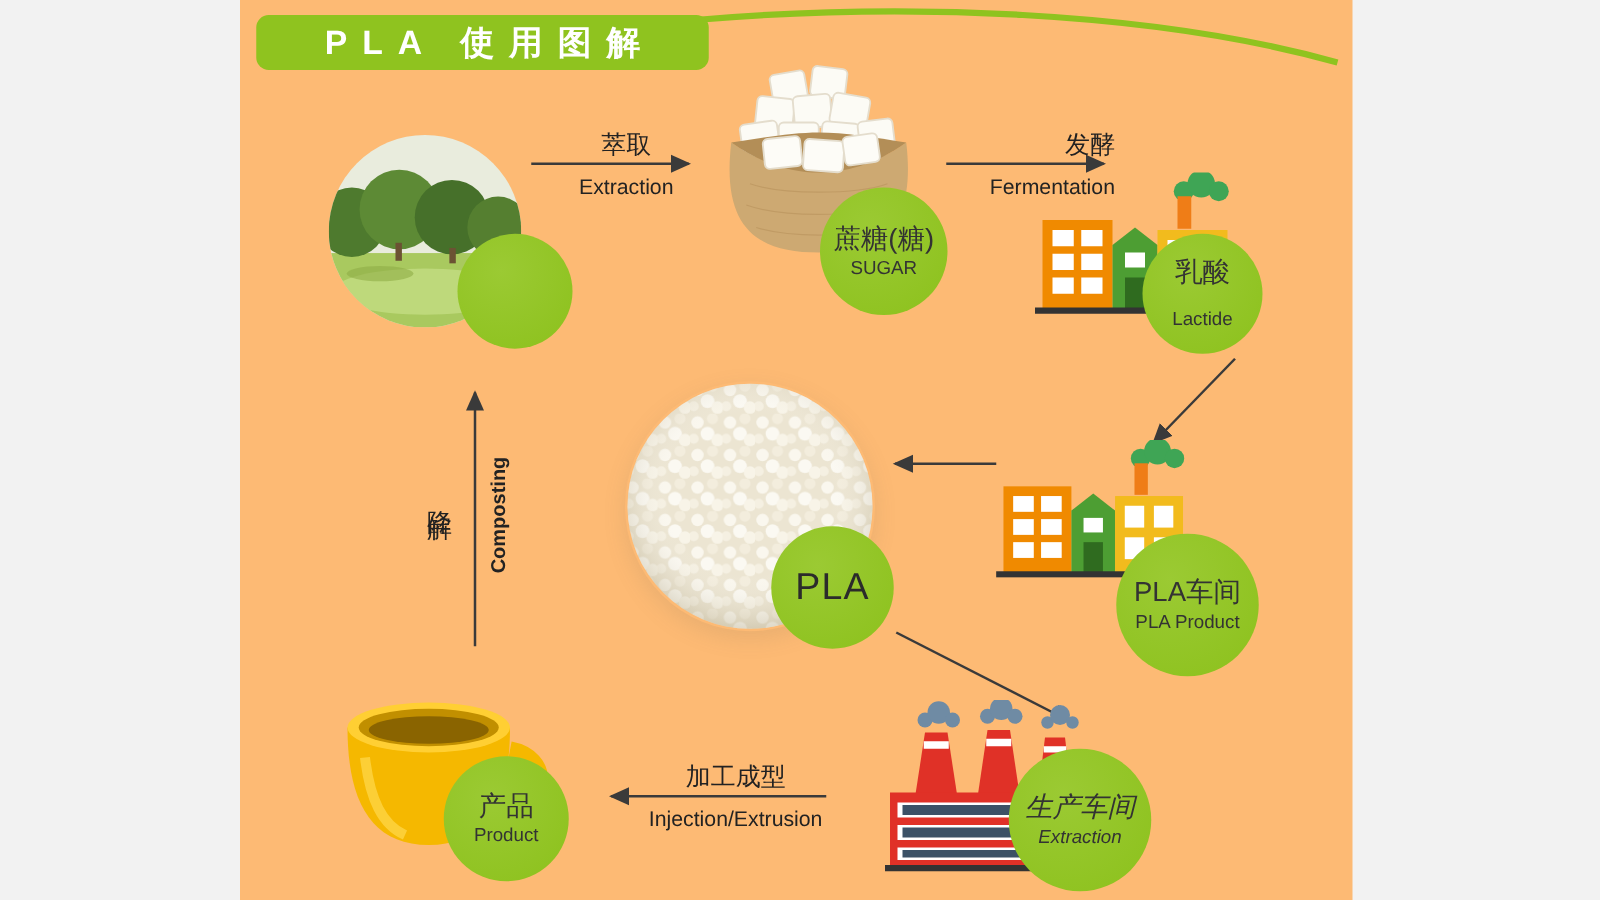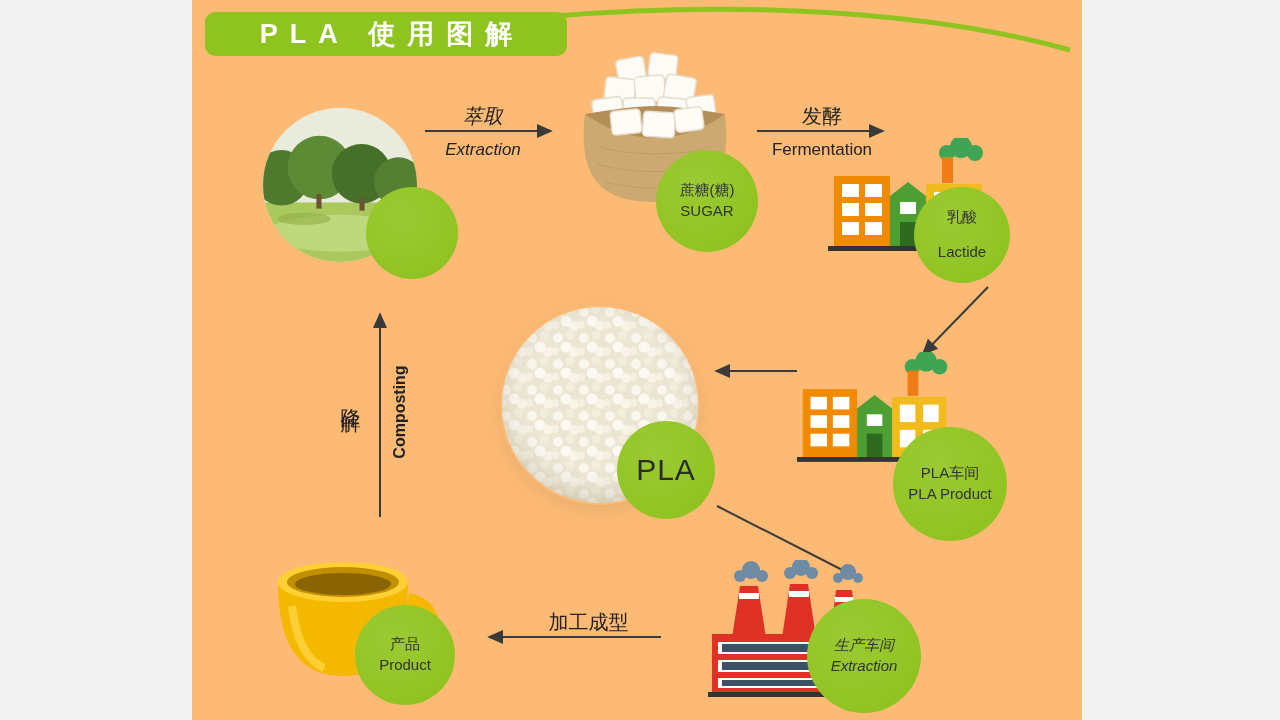--- a/index.html
+++ b/index.html
@@ -19,21 +19,21 @@
     color:#ffffff;font-size:27px;font-weight:bold;letter-spacing:12px;
     text-indent:12px;white-space:nowrap;
   }
 
   .gcircle{
     position:absolute;border-radius:50%;
     background:radial-gradient(circle at 38% 32%, #9bca33, #8cc11c);
     display:flex;flex-direction:column;align-items:center;justify-content:center;
     color:#333;text-align:center;line-height:1.25;
   }
-  .gcircle .zh{font-size:15px;}
+  .gcircle .zh{font-size:22px;}
   .gcircle .en{font-size:15px;margin-top:2px;}
 
   .hlabel{position:absolute;display:flex;flex-direction:column;gap:11px;text-align:center;color:#222;}
   .hlabel .zh{font-size:20px;line-height:24px;}
   .hlabel .en{font-size:17px;line-height:21px;}
 
   .vlabel-zh{
     position:absolute;left:338px;top:392px;
     writing-mode:vertical-rl;font-size:20px;letter-spacing:6px;color:#222;
   }
@@ -92,21 +92,21 @@
       <circle cx="96" cy="64" r="29" fill="#46702a"></circle>
       <circle cx="132" cy="72" r="24" fill="#557f30"></circle>
       <rect x="52" y="84" width="5" height="14" fill="#6b5233"></rect>
       <rect x="94" y="88" width="5" height="12" fill="#6b5233"></rect>
       <ellipse cx="75" cy="122" rx="72" ry="18" fill="#c6de84" opacity="0.75"></ellipse>
       <ellipse cx="40" cy="108" rx="26" ry="6" fill="#8fae46" opacity="0.6"></ellipse>
     </svg>
   </div>
   <div class="gcircle" style="left:366px;top:187px;width:92px;height:92px;"></div>
 
-  <div class="hlabel" style="left:418px;top:104px;width:130px;font-style:italic;">
+  <div class="hlabel" style="left:436px;top:104px;width:130px;">
     <span class="zh">萃取</span>
     <span class="en">Extraction</span>
   </div>
 
   <div class="illus" style="left:565px;top:52px;width:180px;height:155px;">
     <svg viewBox="0 0 180 155" width="180" height="155">
       <g fill="#fcfbf5" stroke="#e4ddcd" stroke-width="1.5">
         <rect x="52" y="6" width="28" height="24" rx="4" transform="rotate(-10 66 18)"></rect>
         <rect x="84" y="2" width="28" height="24" rx="4" transform="rotate(7 98 14)"></rect>
         <rect x="40" y="26" width="30" height="25" rx="4" transform="rotate(6 55 38)"></rect>
@@ -129,21 +129,21 @@
         <rect x="78" y="60" width="32" height="25" rx="4" transform="rotate(4 94 72)"></rect>
         <rect x="110" y="56" width="28" height="23" rx="4" transform="rotate(-8 124 68)"></rect>
       </g>
     </svg>
   </div>
   <div class="gcircle" style="left:656px;top:150px;width:102px;height:102px;">
     <span class="zh">蔗糖(糖)</span>
     <span class="en">SUGAR</span>
   </div>
 
-  <div class="hlabel" style="left:752px;top:104px;width:140px;">
+  <div class="hlabel" style="left:752px;top:104px;width:140px;align-items:flex-end;">
     <span class="zh">发酵</span>
     <span class="en">Fermentation</span>
   </div>
 
   <div class="illus" style="left:826px;top:138px;width:170px;height:115px;">
     <svg viewBox="0 0 170 115" width="170" height="115">
       <circle cx="121" cy="15" r="8" fill="#3fa555"></circle>
       <circle cx="135" cy="9" r="11" fill="#3fa555"></circle>
       <circle cx="149" cy="15" r="8" fill="#3fa555"></circle>
       <rect x="116" y="19" width="11" height="26" fill="#ef7d17"></rect>
@@ -268,20 +268,21 @@
       <rect x="10" y="132" width="172" height="5" fill="#333333"></rect>
     </svg>
   </div>
   <div class="gcircle" style="left:807px;top:599px;width:114px;height:114px;font-style:italic;">
     <span class="zh">生产车间</span>
     <span class="en">Extraction</span>
   </div>
 
   <div class="hlabel" style="left:496px;top:610px;width:185px;">
     <span class="zh">加工成型</span>
+    <span class="en">Injection/Extrusion</span>
   </div>
 
   <div class="illus" style="left:262px;top:548px;width:185px;height:150px;">
     <svg viewBox="0 0 185 150" width="185" height="150">
       <path d="M146,52 C178,58 178,94 140,102" fill="none" stroke="#f5b800" stroke-width="14"></path>
       <path d="M16,34 C16,92 34,128 81,128 C128,128 146,92 146,34 Z" fill="#f5b800"></path>
       <ellipse cx="81" cy="34" rx="65" ry="20" fill="#ffcf33"></ellipse>
       <ellipse cx="81" cy="34" rx="56" ry="15" fill="#c18f00"></ellipse>
       <ellipse cx="81" cy="36" rx="48" ry="11" fill="#8a6400"></ellipse>
       <path d="M30,58 C34,92 44,112 62,120" stroke="#ffd84d" stroke-width="8" fill="none" opacity="0.7"></path>

